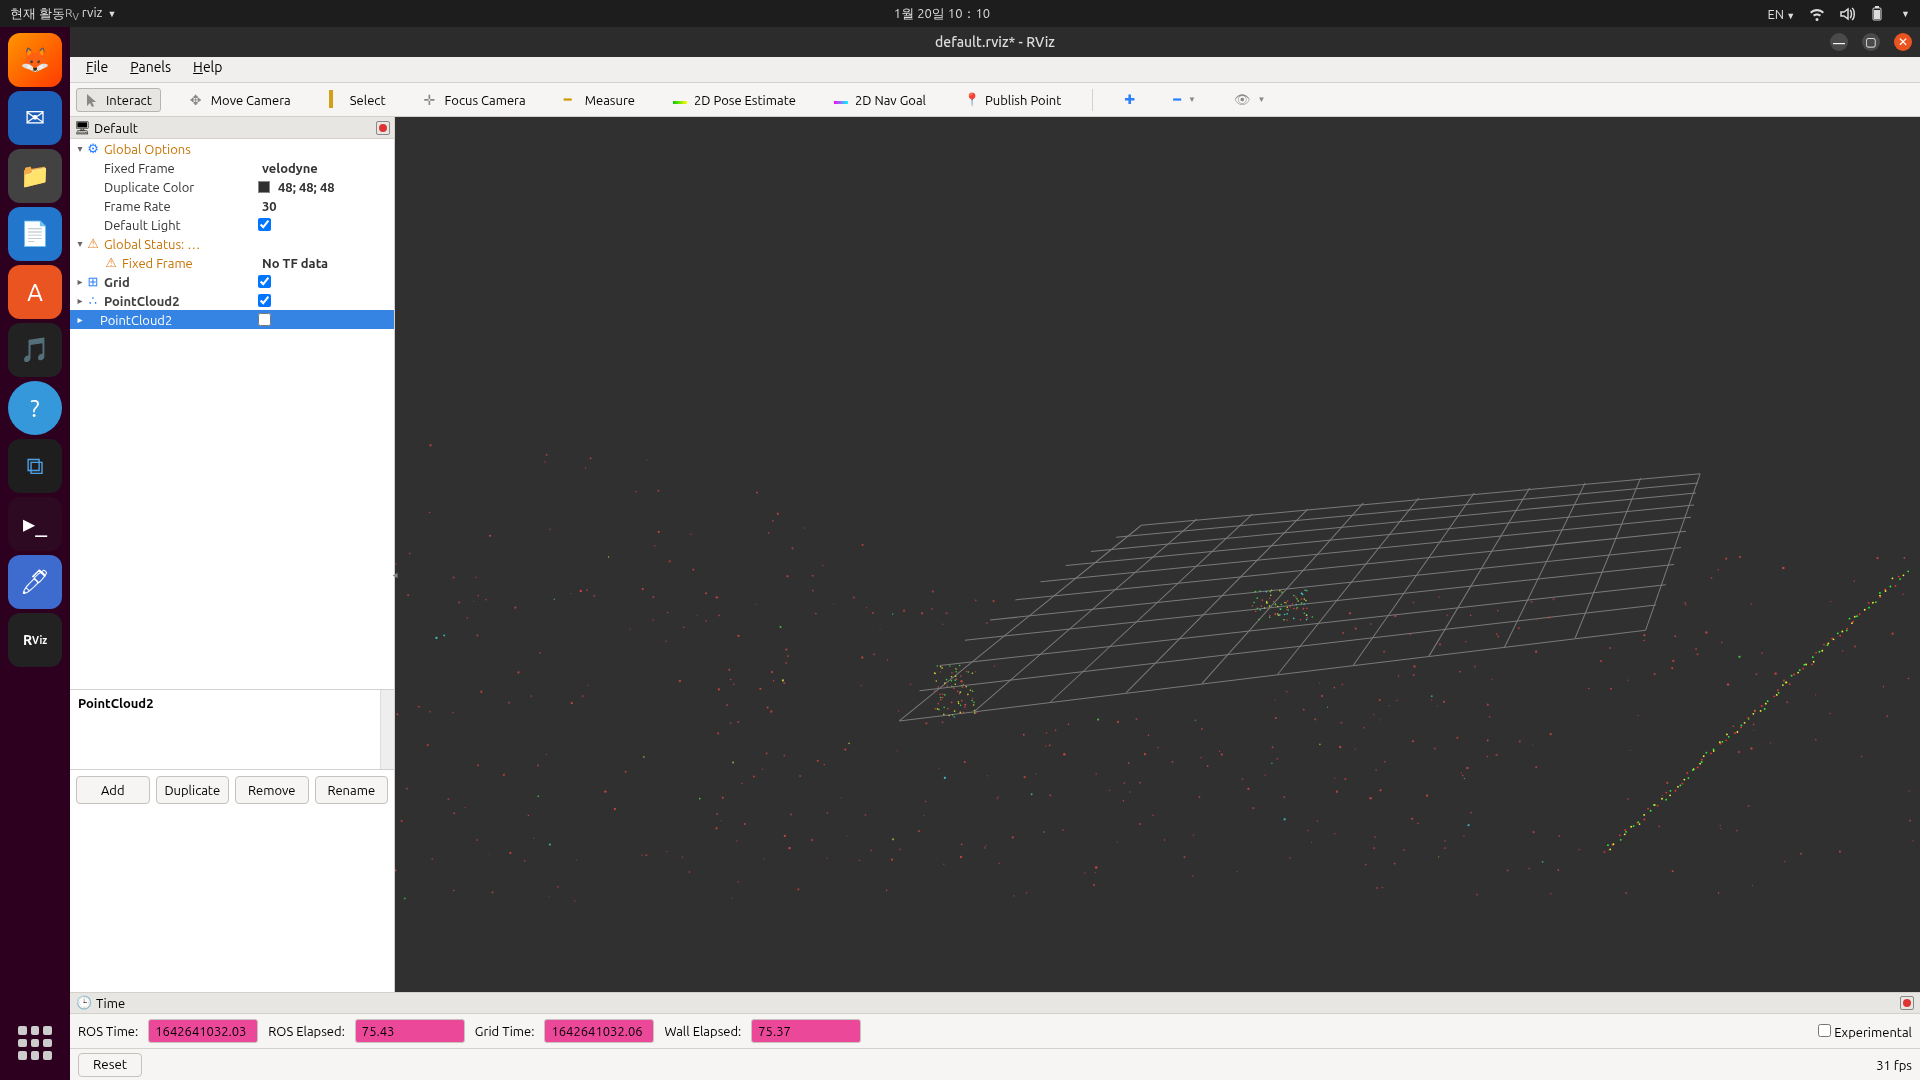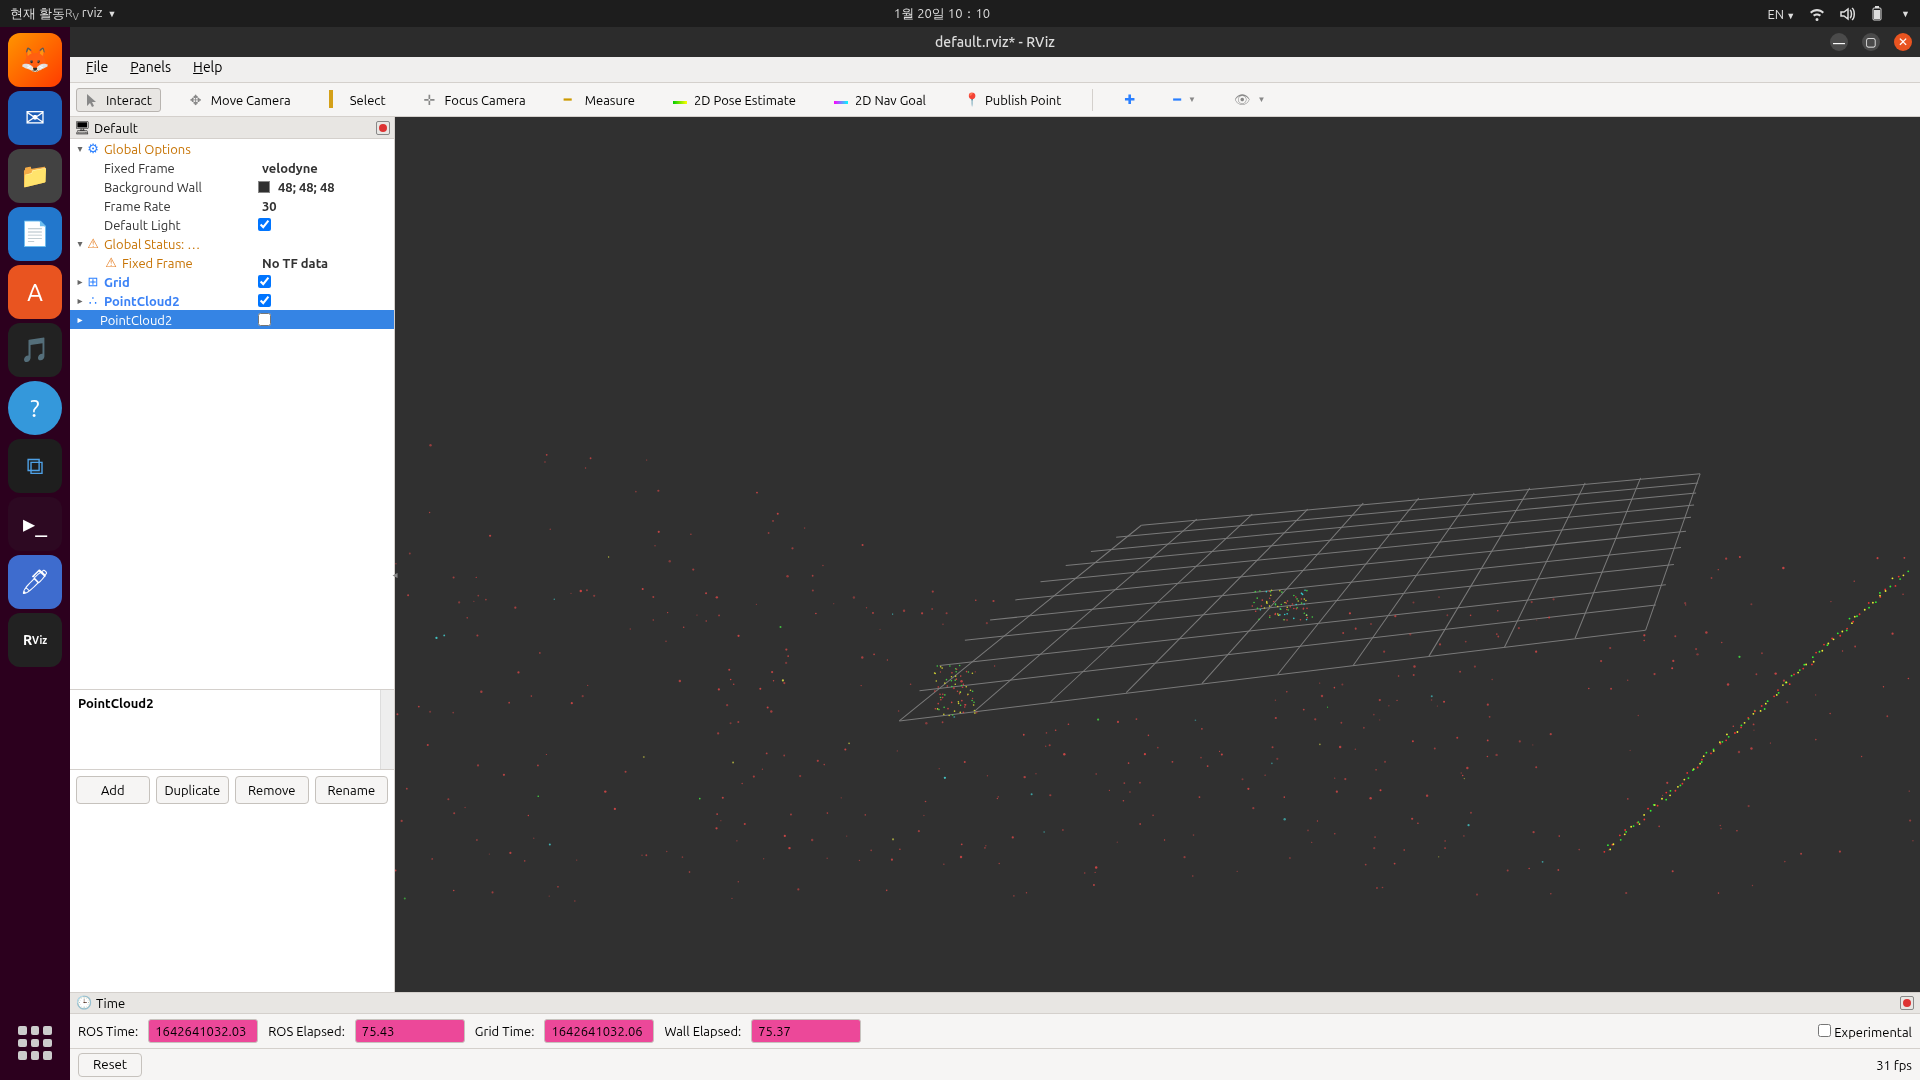--- a/index.html
+++ b/index.html
@@ -59,21 +59,21 @@
 .tree-row { display: flex; align-items: center; height: 19px; padding-left: 4px; }
 .tree-row.sel { background: #3584e4; color: #fff; }
 .tree-row .indent { display:inline-block; }
 .tree-row .caret { width: 12px; text-align:center; color:#666; font-size:10px; }
 .tree-row .ico { width: 14px; height: 14px; margin-right: 4px; display:inline-flex; align-items:center; justify-content:center; }
 .tree-row .lbl { flex: 0 0 auto; }
 .tree-row .val { margin-left: 4px; font-weight: bold; }
 .tree-name-col { width: 184px; display:flex; align-items:center; overflow:hidden; white-space:nowrap; }
 .tree-val-col { flex:1; display:flex; align-items:center; }
 .tree .link { color: #c77405; }
-.tree .blue { color: #3b82f6; font-weight: bold; }
+.tree .blue { color: #404040; font-weight: bold; }
 .c-swatch { width:12px; height:12px; background:#303030; border:1px solid #888; display:inline-block; margin-right:4px; }
 input[type=checkbox].mini { width:13px; height:13px; }
 
 .desc-box { border-top: 1px solid #d4d0cc; padding: 6px 8px; font-size: 13px; height: 80px; overflow:auto; position:relative; }
 .desc-title { font-weight: bold; margin-bottom: 6px; }
 .desc-scroll { position:absolute; right:0; top:0; bottom:0; width:14px; background:#eee; border-left:1px solid #ddd; }
 
 .panel-btns { display: flex; gap: 6px; padding: 6px; border-top: 1px solid #d4d0cc; }
 .panel-btns button { flex:1; height: 28px; font-size: 13px; background: #f6f5f4; border: 1px solid #c6c2bd; border-radius: 4px; }
 
@@ -251,21 +251,21 @@
               <span class="indent" style="width:30px"></span>
               <span class="lbl">Fixed Frame</span>
             </div>
           <div class="tree-val-col">
               <span class="val">velodyne</span>
             </div>
         </div>
         <div class="tree-row">
           <div class="tree-name-col">
               <span class="indent" style="width:30px"></span>
-              <span class="lbl">Background Wall</span>
+              <span class="lbl">Duplicate Color</span>
             </div>
           <div class="tree-val-col">
               <span class="c-swatch"></span>
               <span class="val">48; 48; 48</span>
             </div>
         </div>
         <div class="tree-row">
           <div class="tree-name-col">
               <span class="indent" style="width:30px"></span>
               <span class="lbl">Frame Rate</span>

